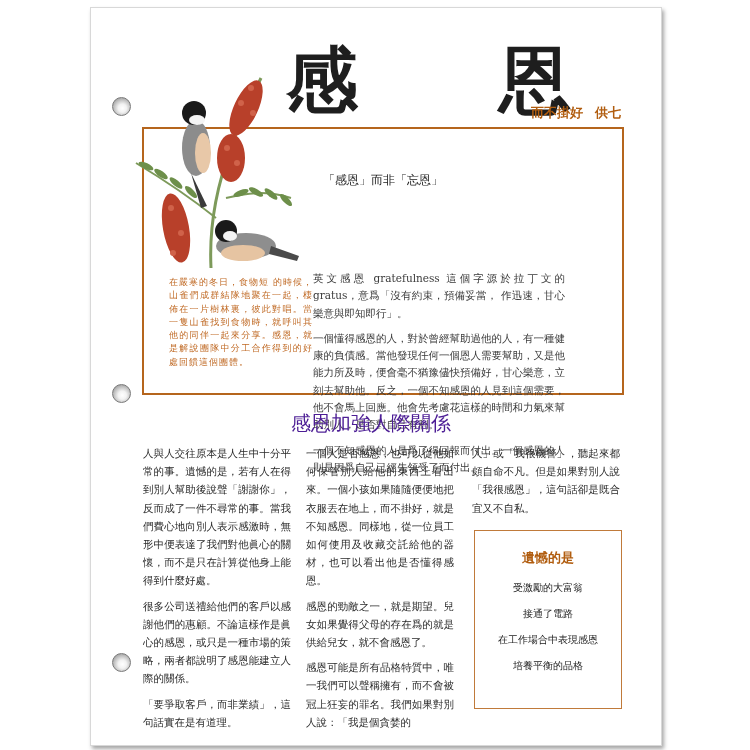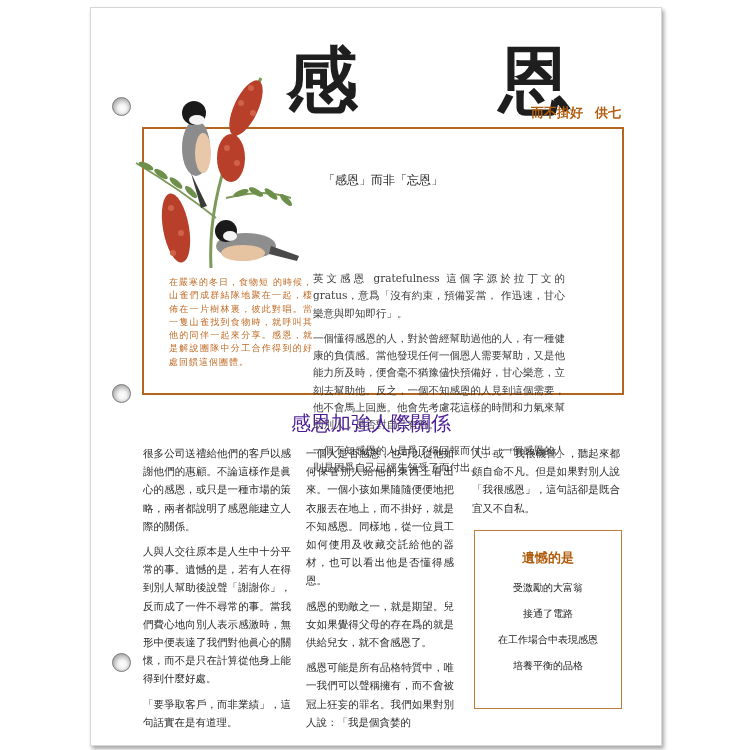--- a/index.html
+++ b/index.html
@@ -146,22 +146,22 @@
   <div class="feature-heading">「感恩」而非「忘恩」</div>
   <div class="feature-body">
     <p>英文感恩 gratefulness 這個字源於拉丁文的 gratus，意爲「沒有約束，預備妥當， 作迅速，甘心樂意與即知即行」。</p>
     <p>一個懂得感恩的人，對於曾經幫助過他的人，有一種健康的負債感。當他發現任何一個恩人需要幫助，又是他能力所及時，便會毫不猶豫儘快預備好，甘心樂意，立刻去幫助他。反之，一個不知感恩的人見到這個需要，他不會馬上回應。他會先考慮花這樣的時間和力氣來幫助別人，是否對自己有利。</p>
     <p>一個不知感恩的人是爲了得回報而付出。一個感恩的人則是因爲自己已經先領受了而付出。</p>
   </div>
 
   <div class="section-heading">感恩加強人際關係</div>
 
   <div class="col col1">
+    <p>人與人交往原本是人生中十分平常的事。遺憾的是，若有人在得到別人幫助後說聲「謝謝你」，反而成了一件不尋常的事。當我們費心地向別人表示感激時，無形中便表達了我們對他眞心的關懷，而不是只在計算從他身上能得到什麼好處。</p>
     <p>很多公司送禮給他們的客戶以感謝他們的惠顧。不論這樣作是眞心的感恩，或只是一種市場的策略，兩者都說明了感恩能建立人際的關係。</p>
-    <p>人與人交往原本是人生中十分平常的事。遺憾的是，若有人在得到別人幫助後說聲「謝謝你」，反而成了一件不尋常的事。當我們費心地向別人表示感激時，無形中便表達了我們對他眞心的關懷，而不是只在計算從他身上能得到什麼好處。</p>
     <p>「要爭取客戶，而非業績」，這句話實在是有道理。</p>
   </div>
 
   <div class="col col2">
     <p>一個人是否感恩，也可以從他如何保管別人給他的東西上看出來。一個小孩如果隨隨便便地把衣服丟在地上，而不掛好，就是不知感恩。同樣地，從一位員工如何使用及收藏交託給他的器材，也可以看出他是否懂得感恩。</p>
     <p>感恩的勁敵之一，就是期望。兒女如果覺得父母的存在爲的就是供給兒女，就不會感恩了。</p>
     <p>感恩可能是所有品格特質中，唯一我們可以聲稱擁有，而不會被冠上狂妄的罪名。我們如果對別人說：「我是個貪婪的</p>
   </div>
 
   <div class="col col3">

